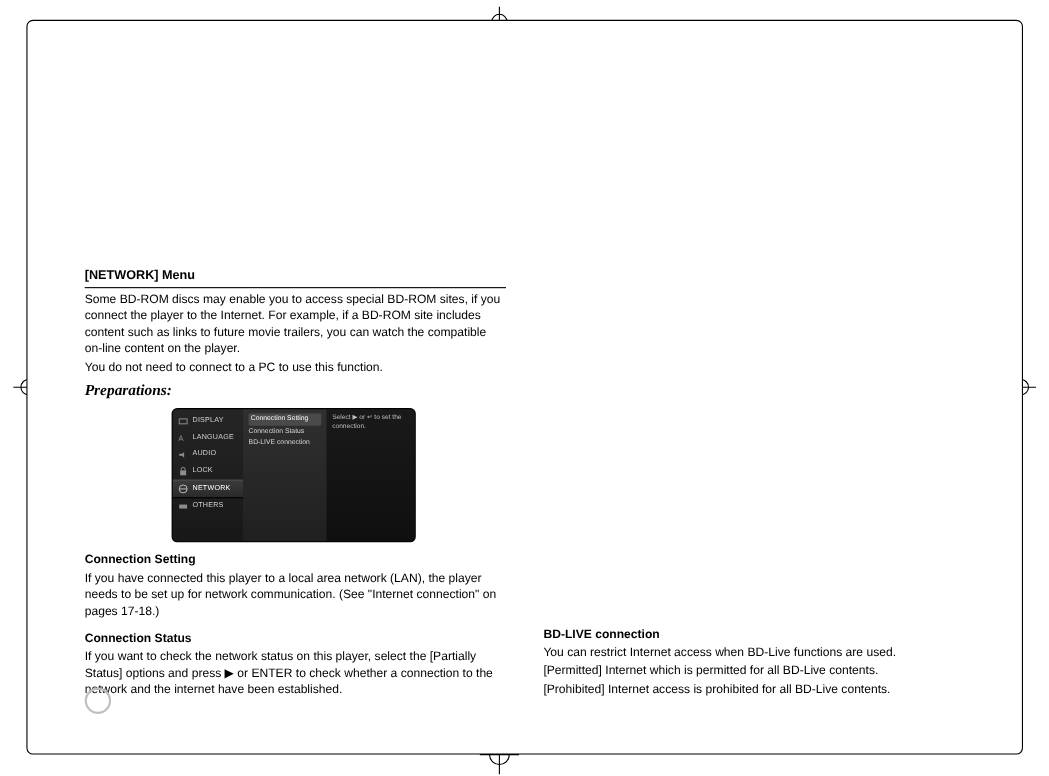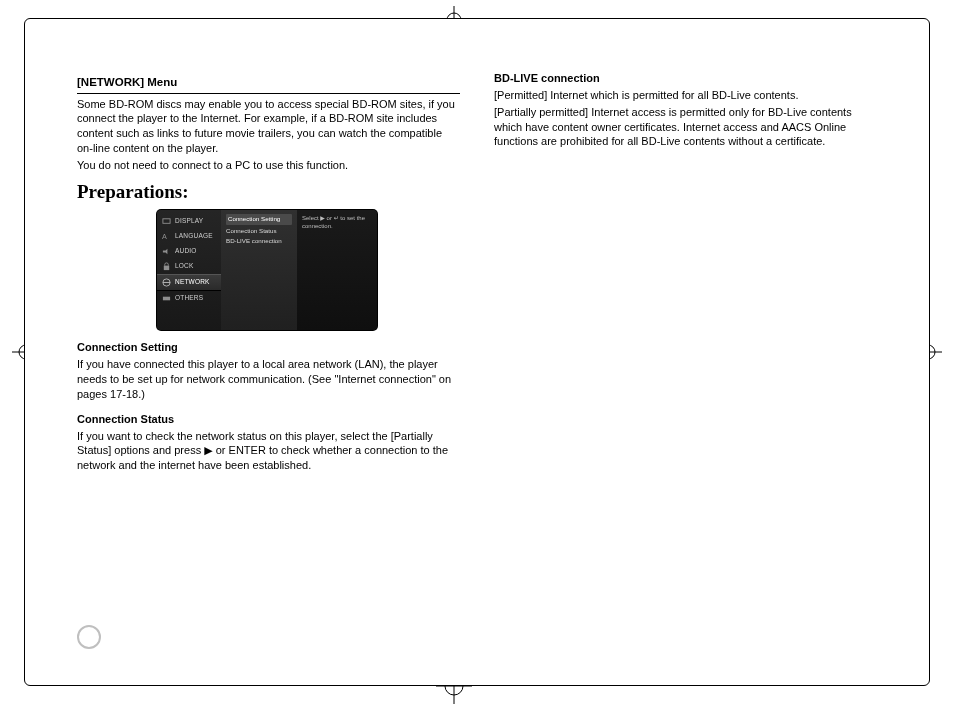--- a/index.html
+++ b/index.html
@@ -19,34 +19,36 @@
   .reg.right  { left: 914px; top: 338px; }
   .reg.top    { left: 440px; top: 6px; }
   .reg.bottom { left: 436px; top: 668px; }
   .content {
     position: absolute;
     left: 52px; right: 52px; top: 52px; bottom: 48px;
     display: flex;
     gap: 34px;
     font-size: 11px;
     line-height: 1.35;
+    align-items: flex-end;
   }
   .col { flex: 1 1 0; }
   .section-title {
     font-size: 11.5px;
     font-weight: bold;
     margin-top: 4px;
     margin-bottom: 2px;
   }
   .rule { border-top: 1px solid #000; height: 0; margin-bottom: 3px; width: 100%; }
   .para { margin-bottom: 2px; }
   .ital-head {
     font-family: "Times New Roman", serif;
+    font-style: italic;
     font-weight: bold;
-    font-size: 19px;
+    font-size: 14px;
     margin-top: 6px;
     margin-bottom: 2px;
   }
   ul.bullets { list-style: none; padding-left: 6px; }
   ul.bullets li { position: relative; padding-left: 22px; margin-bottom: 2px; }
   ul.bullets li::before { content: "•"; position: absolute; left: 6px; }
   .subhead { font-weight: bold; margin-top: 10px; margin-bottom: 2px; font-size: 11px; }
   .kv-line { margin-bottom: 2px; }
   .kv-line b { font-weight: normal; }
   .pagecircle {
@@ -200,26 +202,27 @@
 
       <div class="subhead">Connection Setting</div>
       <div class="para">If you have connected this player to a local area network (LAN), the player needs to be set up for network communication. (See "Internet connection" on pages 17-18.)</div>
 
       <div class="subhead">Connection Status</div>
       <div class="para">If you want to check the network status on this player, select the [Partially Status] options and press ▶ or ENTER to check whether a connection to the network and the internet have been established.</div>
     </div>
 
     <div class="col">
       <div class="subhead" style="margin-top:0;">BD-LIVE connection</div>
+      <div class="para">You can restrict Internet access when BD-Live functions are used.</div>
 
       <div class="kv-line">
         <b>[Permitted]</b>
         <span>Internet which is permitted for all BD-Live contents.</span>
       </div>
       <div class="kv-line">
-        <b>[Partially permitted]</b>
-        <span>Internet access is permitted only for BD-Live contents which have content owner certificates. Internet access and AACS Online functions are prohibited for all BD-Live contents without a certificate.</span>
+        <b>[Prohibited]</b>
+        <span>Internet access is prohibited for all BD-Live contents.</span>
       </div>
     </div>
   </div>
 
   <div class="pagecircle"></div>
 </div>
 
 </body></html>

